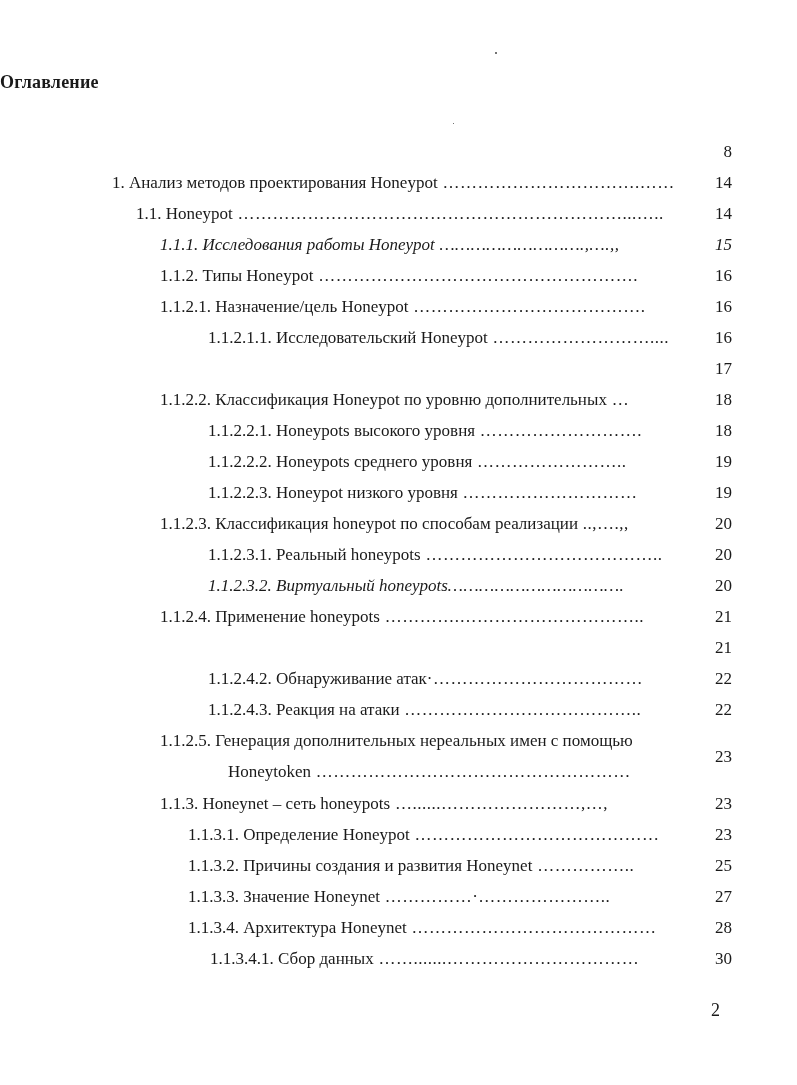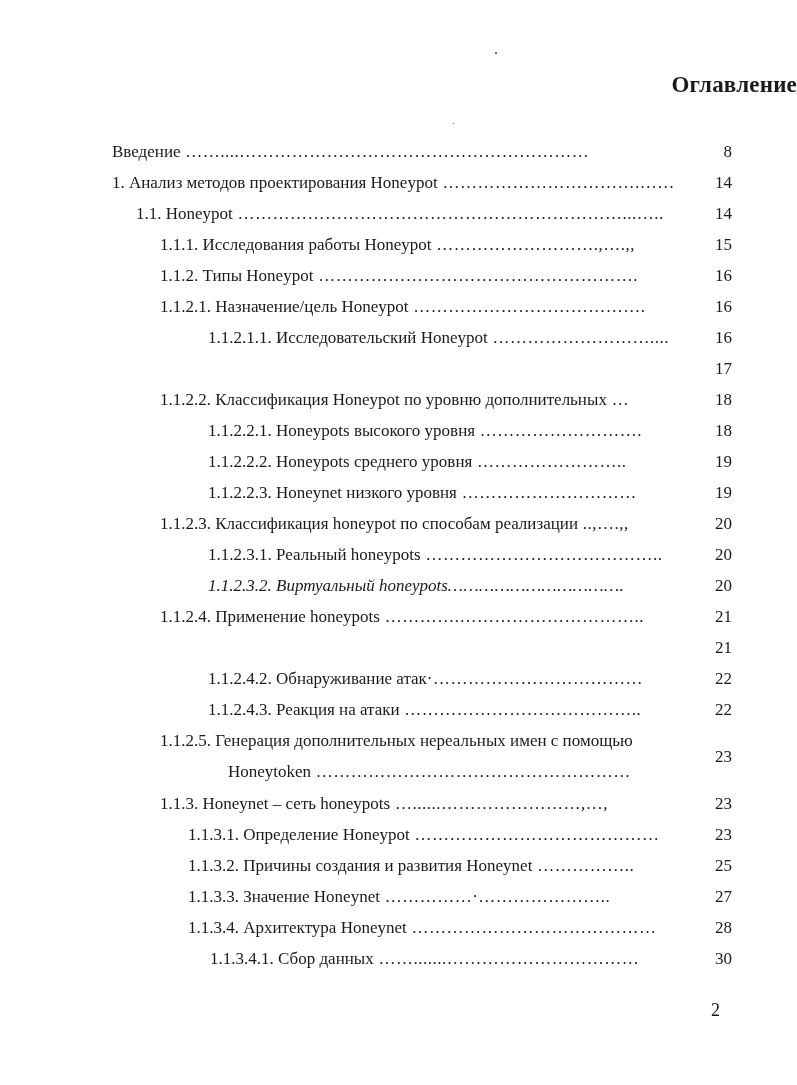--- a/index.html
+++ b/index.html
@@ -20,23 +20,23 @@
       width: 2px;
       height: 2px;
       background: #444;
       border-radius: 1px;
     }
     .title {
       position: absolute;
       left: 0;
       width: 797px;
       top: 72px;
-      text-align: right;
+      text-align: left;
       font-weight: bold;
-      font-size: 23px;
+      font-size: 18px;
       letter-spacing: 0.2px;
     }
     .toc-row {
       position: absolute;
       left: 0;
       width: 797px;
       height: 31px;
       font-size: 17px;
       line-height: 31px;
     }
@@ -68,35 +68,34 @@
 <body>
 
 <div class="speck" style="left:495px;top:52px;"></div>
 <div class="speck" style="left:453px;top:123px;width:1px;height:1px;"></div>
 
 <h1 class="title" style="margin:0;">Оглавление</h1>
 
 <div>
 
   <div class="toc-row" style="top:136px;">
-    <span class="toc-text" style="left:112px;width:575px;"><span class="label">Введение</span><span class="dots"> ……....……………………………………………………</span></span>
     <span class="toc-page">8</span>
   </div>
 
   <div class="toc-row" style="top:167px;">
     <span class="toc-text" style="left:112px;width:595px;"><span class="label">1.  Анализ методов проектирования Honeypot</span><span class="dots"> …………………………….……</span></span>
     <span class="toc-page">14</span>
   </div>
 
   <div class="toc-row" style="top:198px;">
     <span class="toc-text" style="left:136px;width:548px;"><span class="label">1.1. Honeypot</span><span class="dots"> …………………………………………………………...…..</span></span>
     <span class="toc-page">14</span>
   </div>
 
-  <div class="toc-row" style="top:229px;">
+  <div class="toc-row" style="top:229px;font-style:italic;">
     <span class="toc-text" style="left:160px;width:525px;"><span class="label">1.1.1. Исследования работы Honeypot</span><span class="dots"> ……………………….,….,,</span></span>
     <span class="toc-page">15</span>
   </div>
 
   <div class="toc-row" style="top:260px;">
     <span class="toc-text" style="left:160px;width:518px;"><span class="label">1.1.2. Типы  Honeypot</span><span class="dots"> ……………………………………………….</span></span>
     <span class="toc-page">16</span>
   </div>
 
   <div class="toc-row" style="top:291px;">
@@ -122,21 +121,21 @@
     <span class="toc-text" style="left:208px;width:478px;"><span class="label">1.1.2.2.1. Honeypots высокого уровня</span><span class="dots"> ……………………….</span></span>
     <span class="toc-page">18</span>
   </div>
 
   <div class="toc-row" style="top:446px;">
     <span class="toc-text" style="left:208px;width:462px;"><span class="label">1.1.2.2.2. Honeypots среднего уровня</span><span class="dots"> ……………………..</span></span>
     <span class="toc-page">19</span>
   </div>
 
   <div class="toc-row" style="top:477px;">
-    <span class="toc-text" style="left:208px;width:472px;"><span class="label">1.1.2.2.3. Honeynet низкого уровня</span><span class="dots"> …………………………</span></span>
+    <span class="toc-text" style="left:208px;width:472px;"><span class="label">1.1.2.2.3. Honeypot низкого уровня</span><span class="dots"> …………………………</span></span>
     <span class="toc-page">19</span>
   </div>
 
   <div class="toc-row" style="top:508px;">
     <span class="toc-text" style="left:160px;width:522px;"><span class="label">1.1.2.3. Классификация honeypot по способам реализации</span><span class="dots"> ..,….,,</span></span>
     <span class="toc-page">20</span>
   </div>
 
   <div class="toc-row" style="top:539px;">
     <span class="toc-text" style="left:208px;width:478px;"><span class="label">1.1.2.3.1. Реальный honeypots</span><span class="dots"> …………………………………..</span></span>

